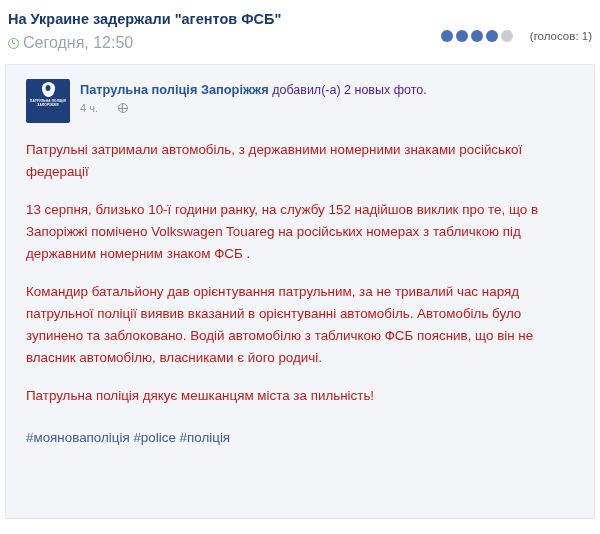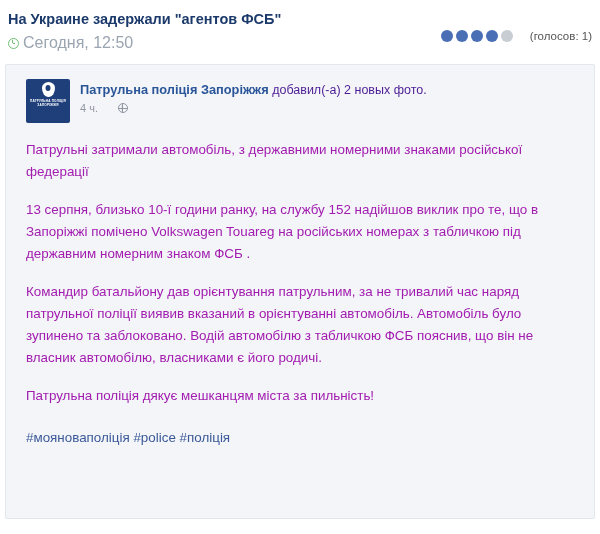--- a/index.html
+++ b/index.html
@@ -206,21 +206,21 @@
     height: 1px;
     border-top: 1px solid #9197a3;
   }
   .body {
     margin-top: 16px;
   }
   .body p {
     margin: 0 0 16px 0;
     font-size: 13.4px;
     line-height: 22px;
-    color: #a21caf;
+    color: #b91c1c;
   }
   .body p:last-child {
     margin-bottom: 8px;
   }
   .tags {
     margin-top: 20px;
     font-size: 13.4px;
     line-height: 22px;
     color: #3b5998;
   }

